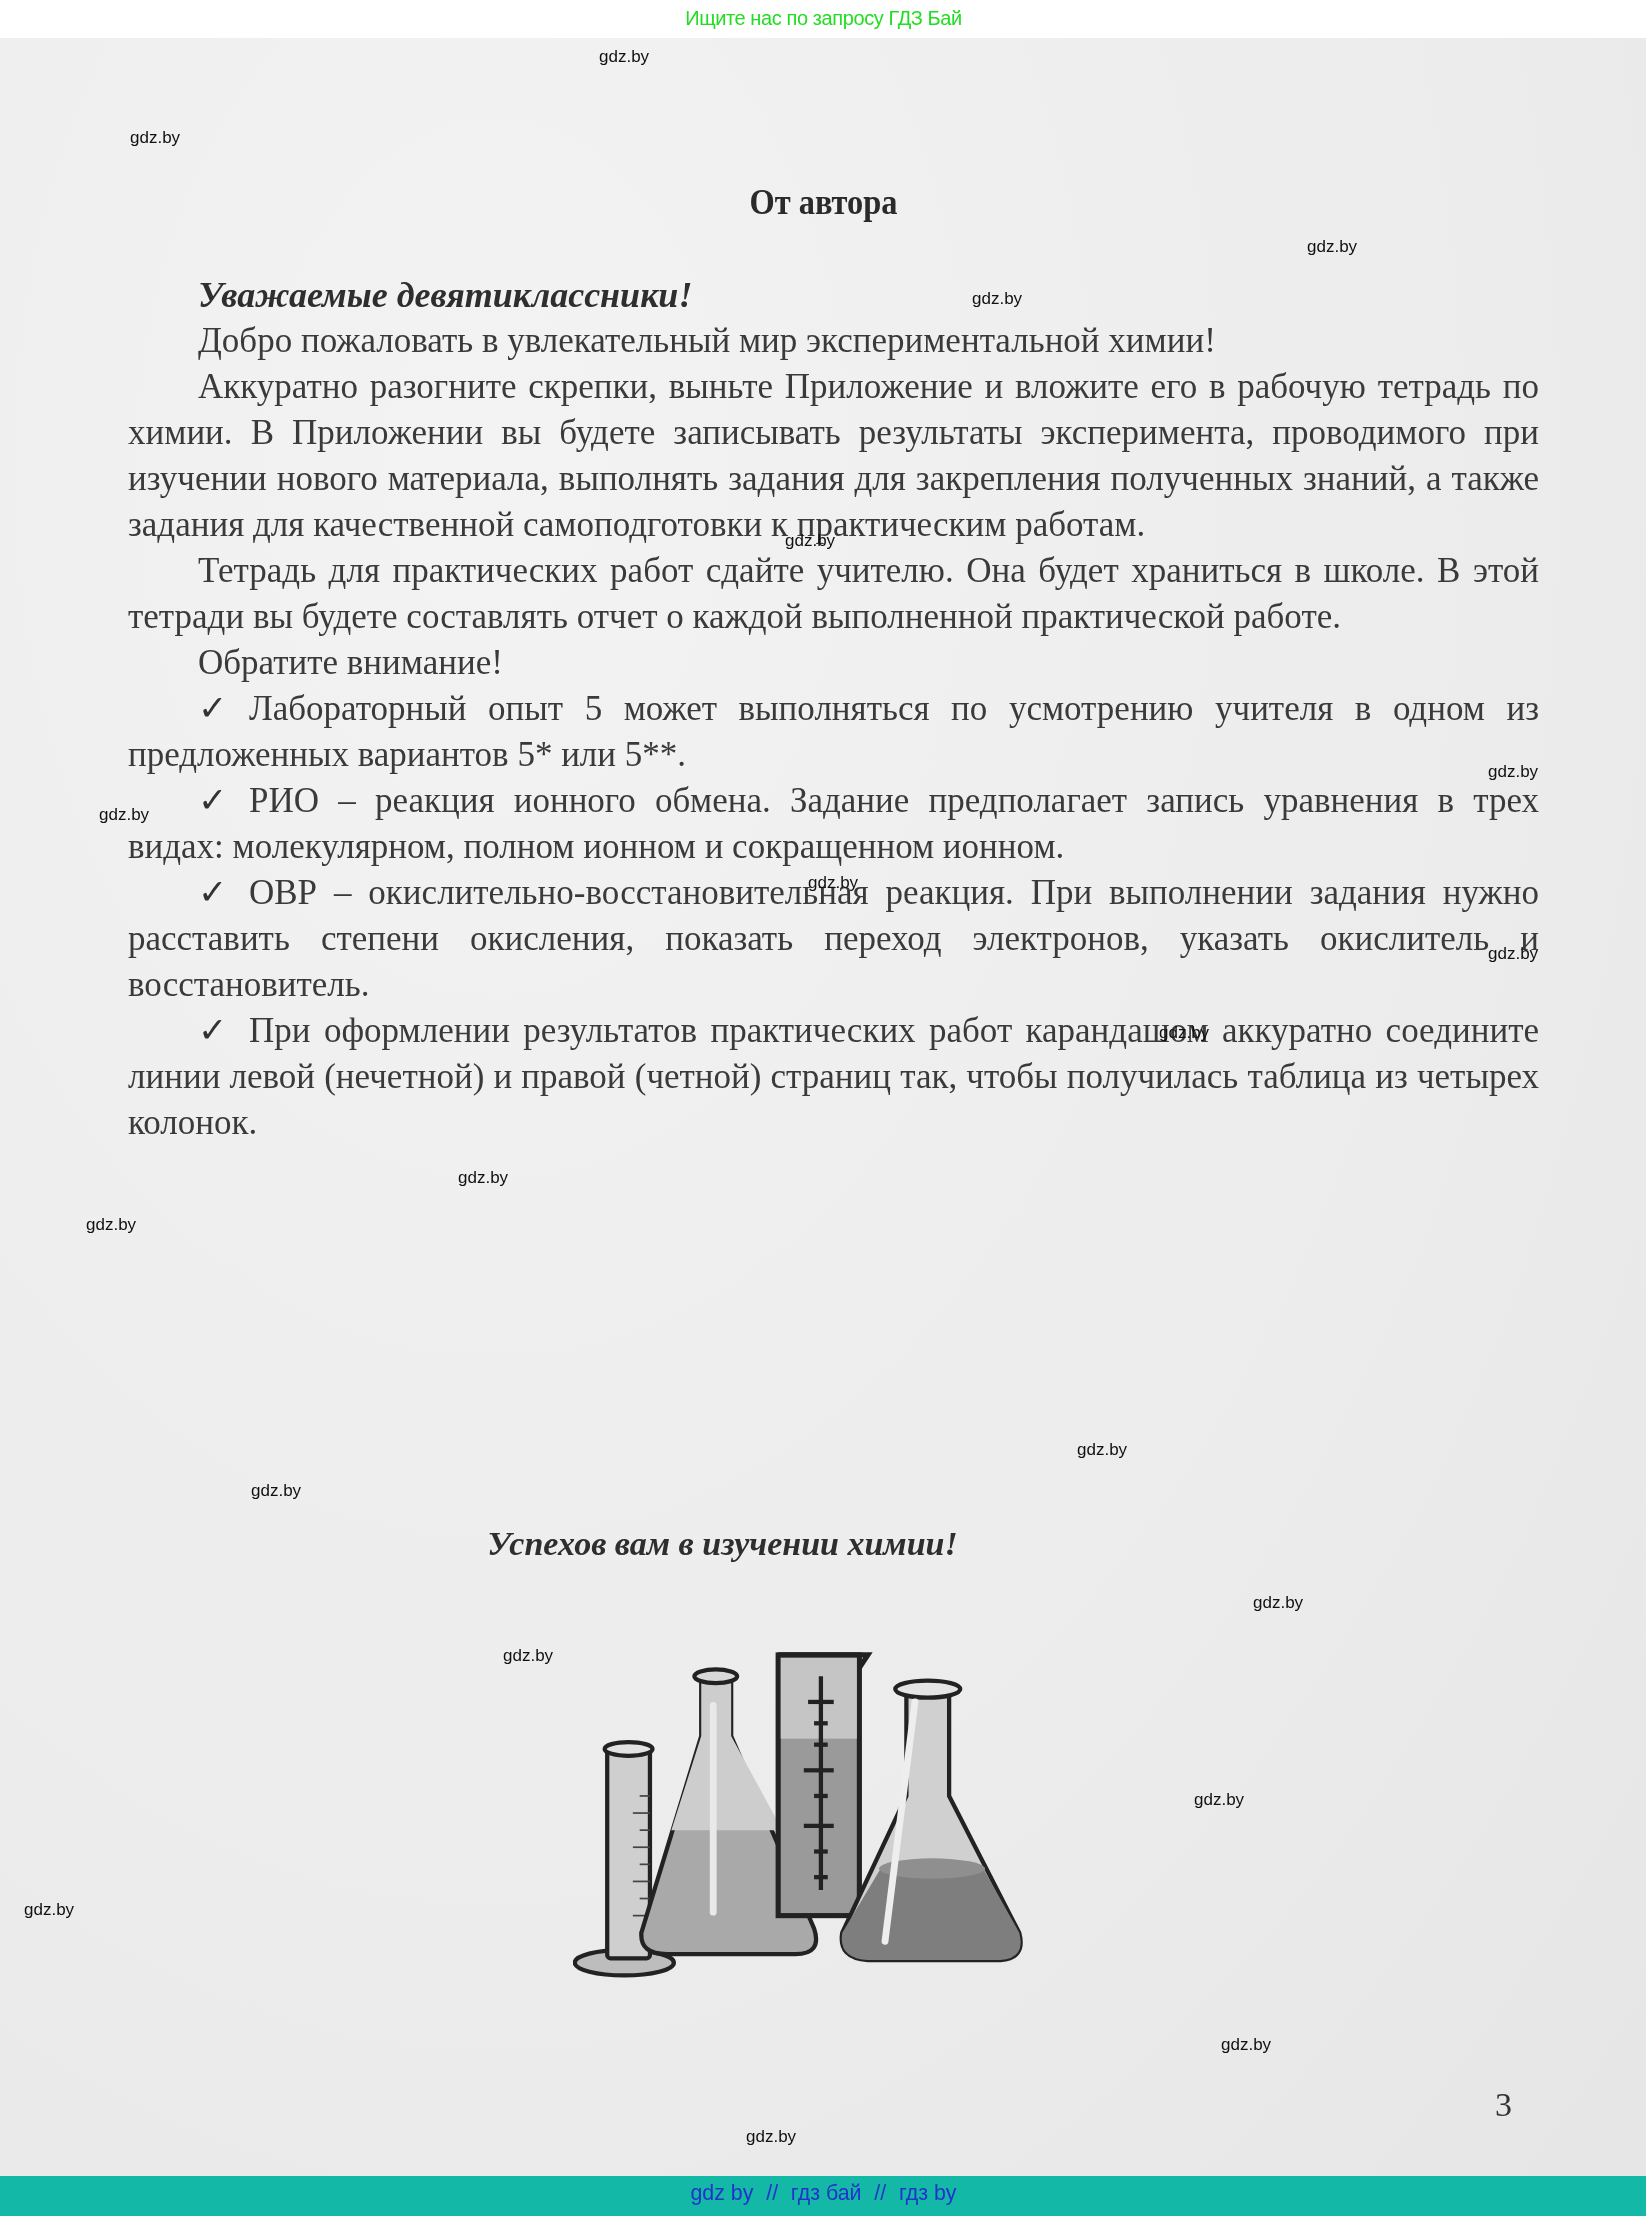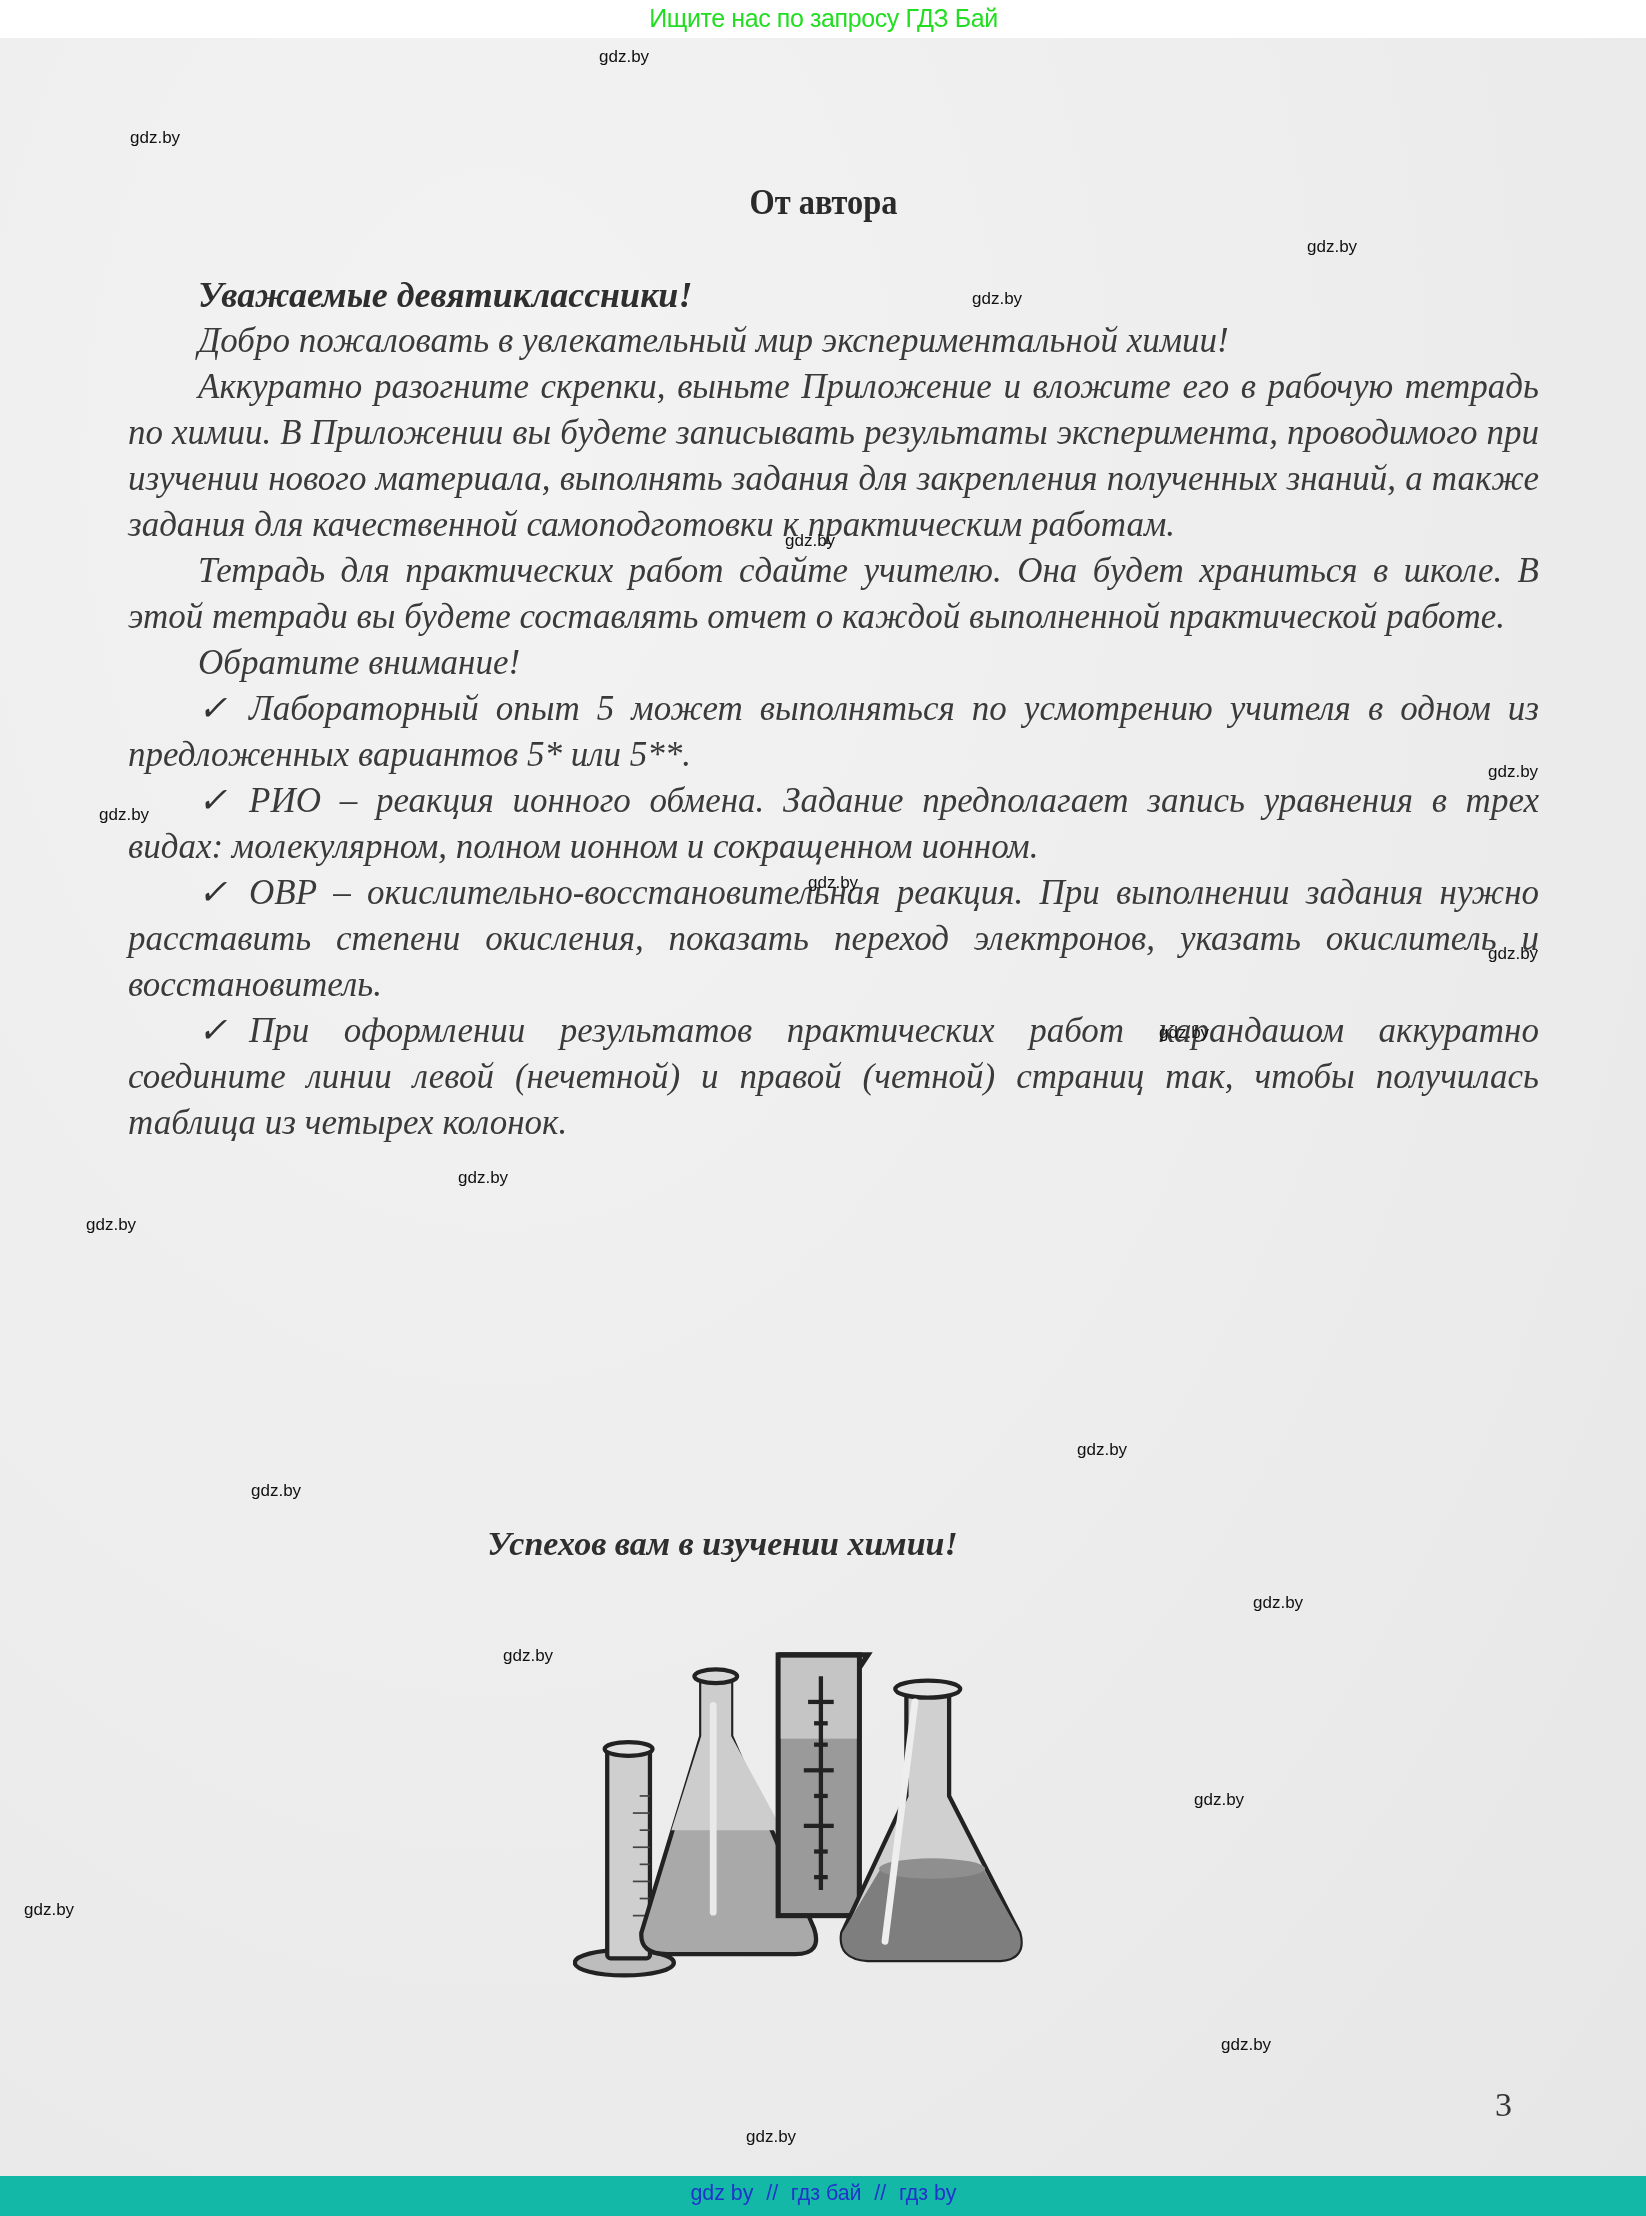--- a/index.html
+++ b/index.html
@@ -4,21 +4,21 @@
 <style>
   html, body { margin: 0; padding: 0; }
   body {
     width: 1647px; height: 2216px; position: relative; overflow: hidden;
     background: #ffffff;
     font-family: "Liberation Serif", serif;
   }
   .top-banner {
     position: absolute; left: 0; top: 0; width: 1647px; height: 38px;
     background: #ffffff; text-align: center;
-    font-family: "Liberation Sans", sans-serif; font-size: 25px; line-height: 36px;
+    font-family: "Liberation Sans", sans-serif; font-size: 20px; line-height: 36px;
     color: #22dd22; letter-spacing: -0.4px;
   }
   .page {
     position: absolute; left: 0; top: 38px; width: 1647px; height: 2139px;
     background: #efefef;
     background-image: radial-gradient(ellipse at 30% 20%, #f3f3f3 0%, #ececec 60%, #e6e6e6 100%);
   }
   .bottom-banner {
     position: absolute; left: 0; top: 2176px; width: 1647px; height: 40px;
     background: #14b8a6; text-align: center;
@@ -36,21 +36,21 @@
     transform: scaleX(0.9);
   }
   .greet {
     position: absolute; left: 198px; top: 274px;
     font-weight: bold; font-style: italic; font-size: 36px; color: #2e2e2e; text-align: center;
   }
   .body-text {
     position: absolute; left: 128px; width: 1411px; top: 318px;
     font-size: 35px; line-height: 46px; color: #3a3a3a; text-align: justify;
   }
-  .body-text p { margin: 0; font-style: italic; }
+  .body-text p { margin: 0; }
   .indent { text-indent: 70px; }
   .check { display: inline-block; width: 51px; text-indent: 0; color: #333; }
   .closing {
     position: absolute; left: 0; width: 1445px; top: 1525px; text-align: center;
     font-weight: bold; font-style: italic; font-size: 34px; color: #2e2e2e;
   }
   .illustration { position: absolute; left: 573px; top: 1625px; width: 530px; height: 359px; }
   .page-num {
     position: absolute; left: 1495px; top: 2086px;
     font-size: 34px; color: #333;

